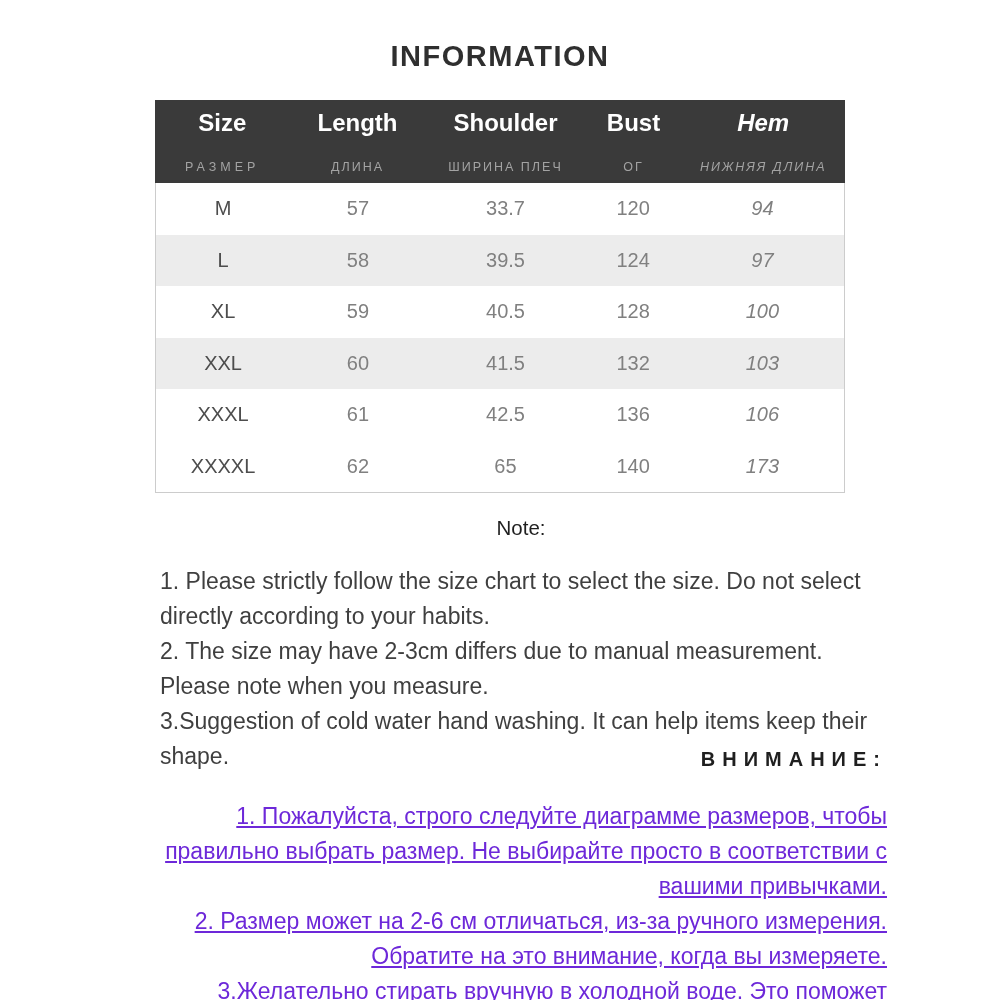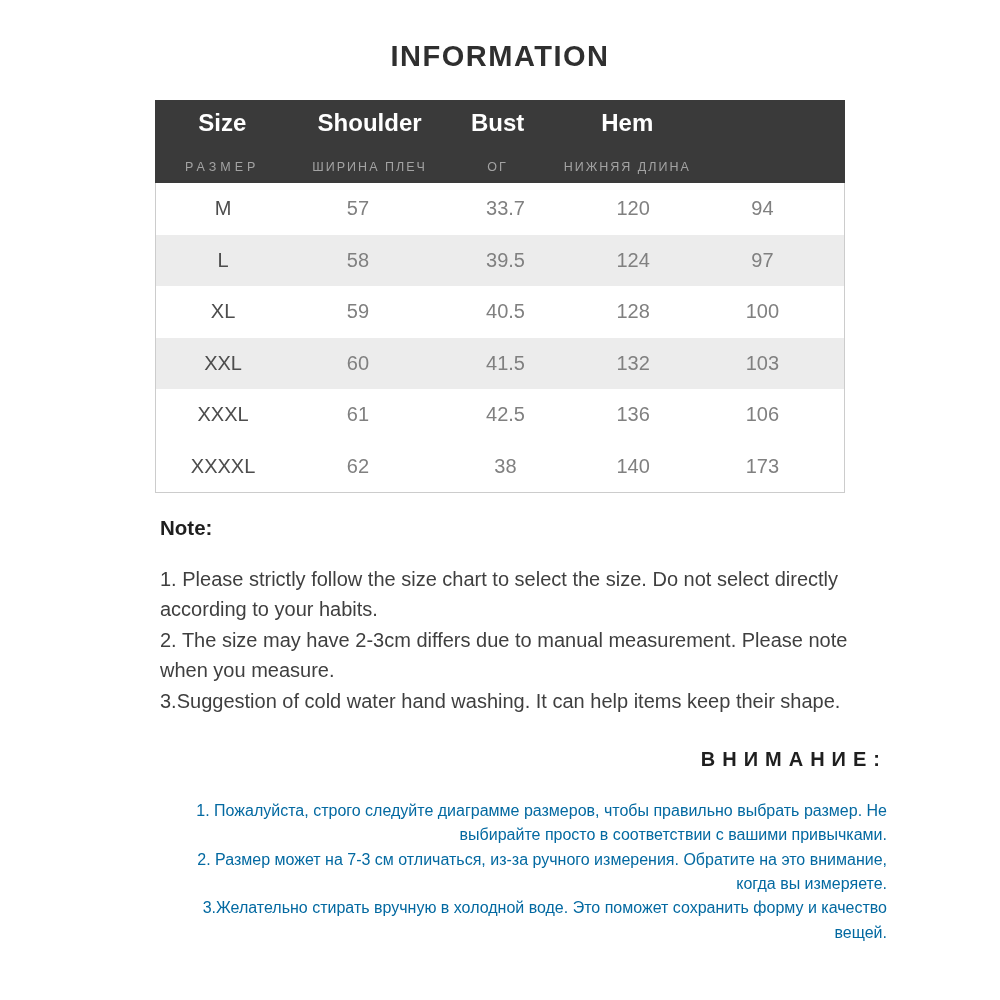--- a/index.html
+++ b/index.html
@@ -53,21 +53,21 @@
     color: #a3a3a3;
     font-size: 12.5px;
     font-weight: 400;
     letter-spacing: 2px;
     white-space: nowrap;
   }
   .col-size     { width: 19.5%; }
   .col-length   { width: 19.7%; }
   .col-shoulder { width: 23.2%; }
   .col-bust     { width: 13.9%; }
-  .col-hem      { width: 23.7%; }
+  .col-hem      { width: 23.7%; font-style: italic; }
   .tbody {
     border-left: 1px solid #cccccc;
     border-right: 1px solid #cccccc;
     border-bottom: 1px solid #cccccc;
   }
   .tr {
     display: flex;
     height: 51.5px;
     align-items: center;
     background: #ffffff;
@@ -81,62 +81,68 @@
   .td.size-cell { color: #4d4d4d; font-size: 20px; }
   
   .note-section {
     position: absolute;
     top: 516px;
     left: 160px;
     width: 722px;
   }
   .note-heading {
     font-size: 20.5px;
-    font-weight: 700;
+    font-weight: 400;
     color: #1f1f1f;
     margin-bottom: 24px;
+    text-align: center;
   }
   .note-body p {
-    font-size: 20px;
+    font-size: 23px;
     line-height: 1.52;
     color: #3f3f3f;
   }
   .attention-section {
     position: absolute;
     top: 748px;
     left: 165px;
     width: 722px;
     text-align: right;
   }
   .attention-heading {
     font-size: 20px;
     font-weight: 700;
     letter-spacing: 7px;
     color: #1f1f1f;
     margin-bottom: 28px;
   }
   .attention-body p {
-    font-size: 16px;
+    font-size: 23px;
     line-height: 1.52;
-    color: #0369a1;
+    color: #6d28d9;
+    text-decoration: underline;
   }
 </style>
 </head>
 <body>
 
 <div class="page">
 
   <div class="page-title">INFORMATION</div>
 
   <div class="size-table">
 
     <div class="thead">
       <div class="th col-size">
         <span class="en">Size</span>
         <span class="ru" style="letter-spacing:4px;">РАЗМЕР</span>
+      </div>
+      <div class="th col-length">
+        <span class="en">Length</span>
+        <span class="ru">ДЛИНА</span>
       </div>
       <div class="th col-shoulder">
         <span class="en">Shoulder</span>
         <span class="ru">ШИРИНА ПЛЕЧ</span>
       </div>
       <div class="th col-bust">
         <span class="en">Bust</span>
         <span class="ru">ОГ</span>
       </div>
       <div class="th col-hem">
@@ -177,38 +183,38 @@
       <div class="tr">
         <div class="td size-cell col-size">XXXL</div>
         <div class="td col-length">61</div>
         <div class="td col-shoulder">42.5</div>
         <div class="td col-bust">136</div>
         <div class="td col-hem">106</div>
       </div>
       <div class="tr">
         <div class="td size-cell col-size">XXXXL</div>
         <div class="td col-length">62</div>
-        <div class="td col-shoulder">38</div>
+        <div class="td col-shoulder">65</div>
         <div class="td col-bust">140</div>
         <div class="td col-hem">173</div>
       </div>
     </div>
   </div>
 
   <div class="note-section">
     <div class="note-heading">Note:</div>
     <div class="note-body">
       <p>1. Please strictly follow the size chart  to select the size. Do not select directly according to your habits.</p>
       <p>2. The size may have 2-3cm differs due to manual measurement. Please note when you measure.</p>
       <p>3.Suggestion of cold water hand washing. It can help items keep their shape.</p>
     </div>
   </div>
 
   <div class="attention-section">
     <div class="attention-heading">ВНИМАНИЕ:</div>
     <div class="attention-body">
       <p>1. Пожалуйста, строго следуйте диаграмме размеров, чтобы правильно выбрать размер. Не выбирайте просто в соответствии с вашими привычками.</p>
-      <p>2. Размер может на 7-3 см отличаться, из-за ручного измерения. Обратите на это внимание, когда вы измеряете.</p>
+      <p>2. Размер может на 2-6 см отличаться, из-за ручного измерения. Обратите на это внимание, когда вы измеряете.</p>
       <p>3.Желательно стирать вручную в холодной воде. Это поможет сохранить форму и качество вещей.</p>
     </div>
   </div>
 
 </div>
 
 </body></html>

